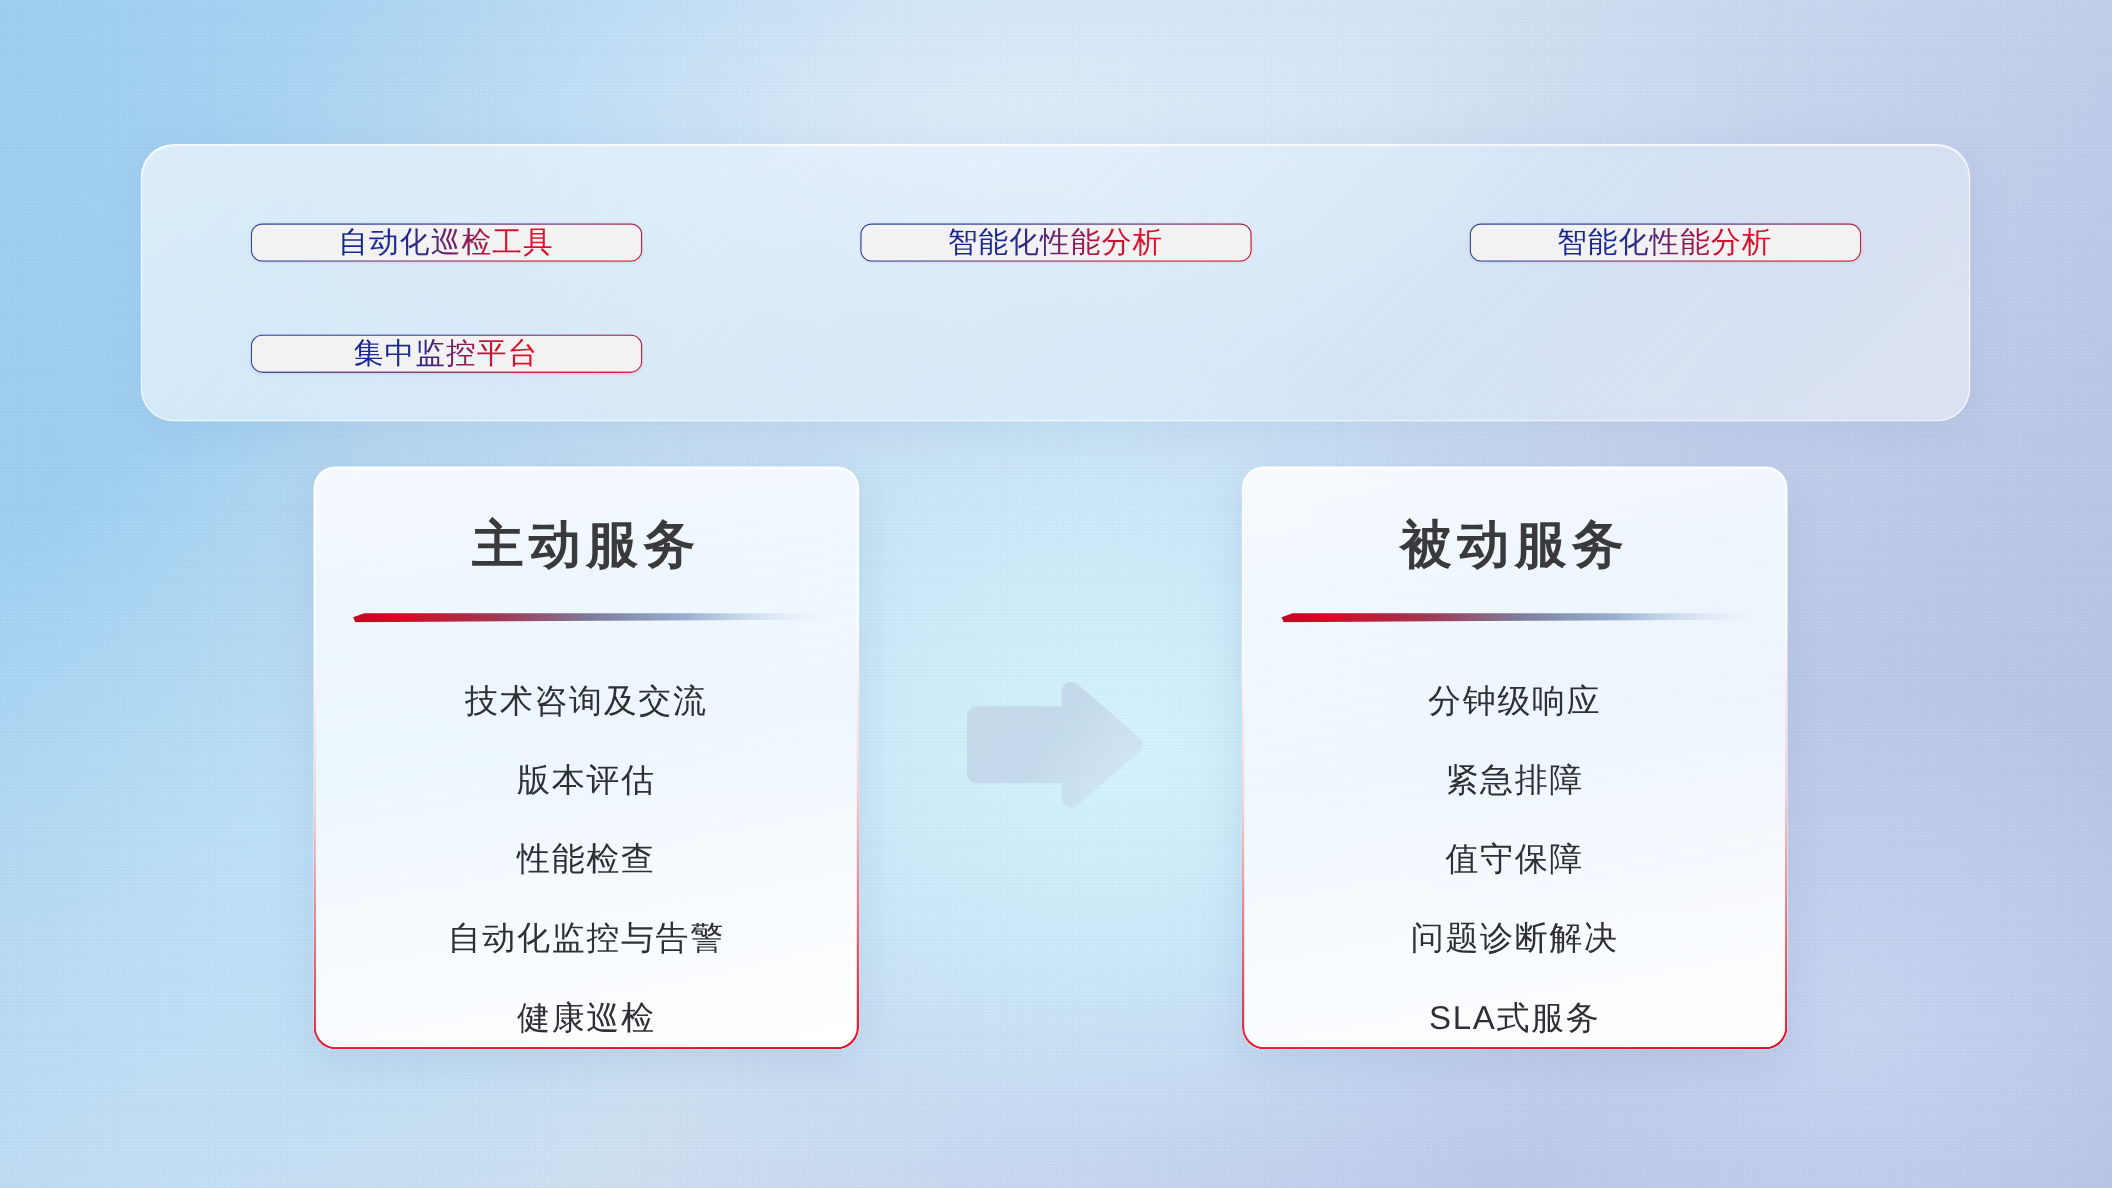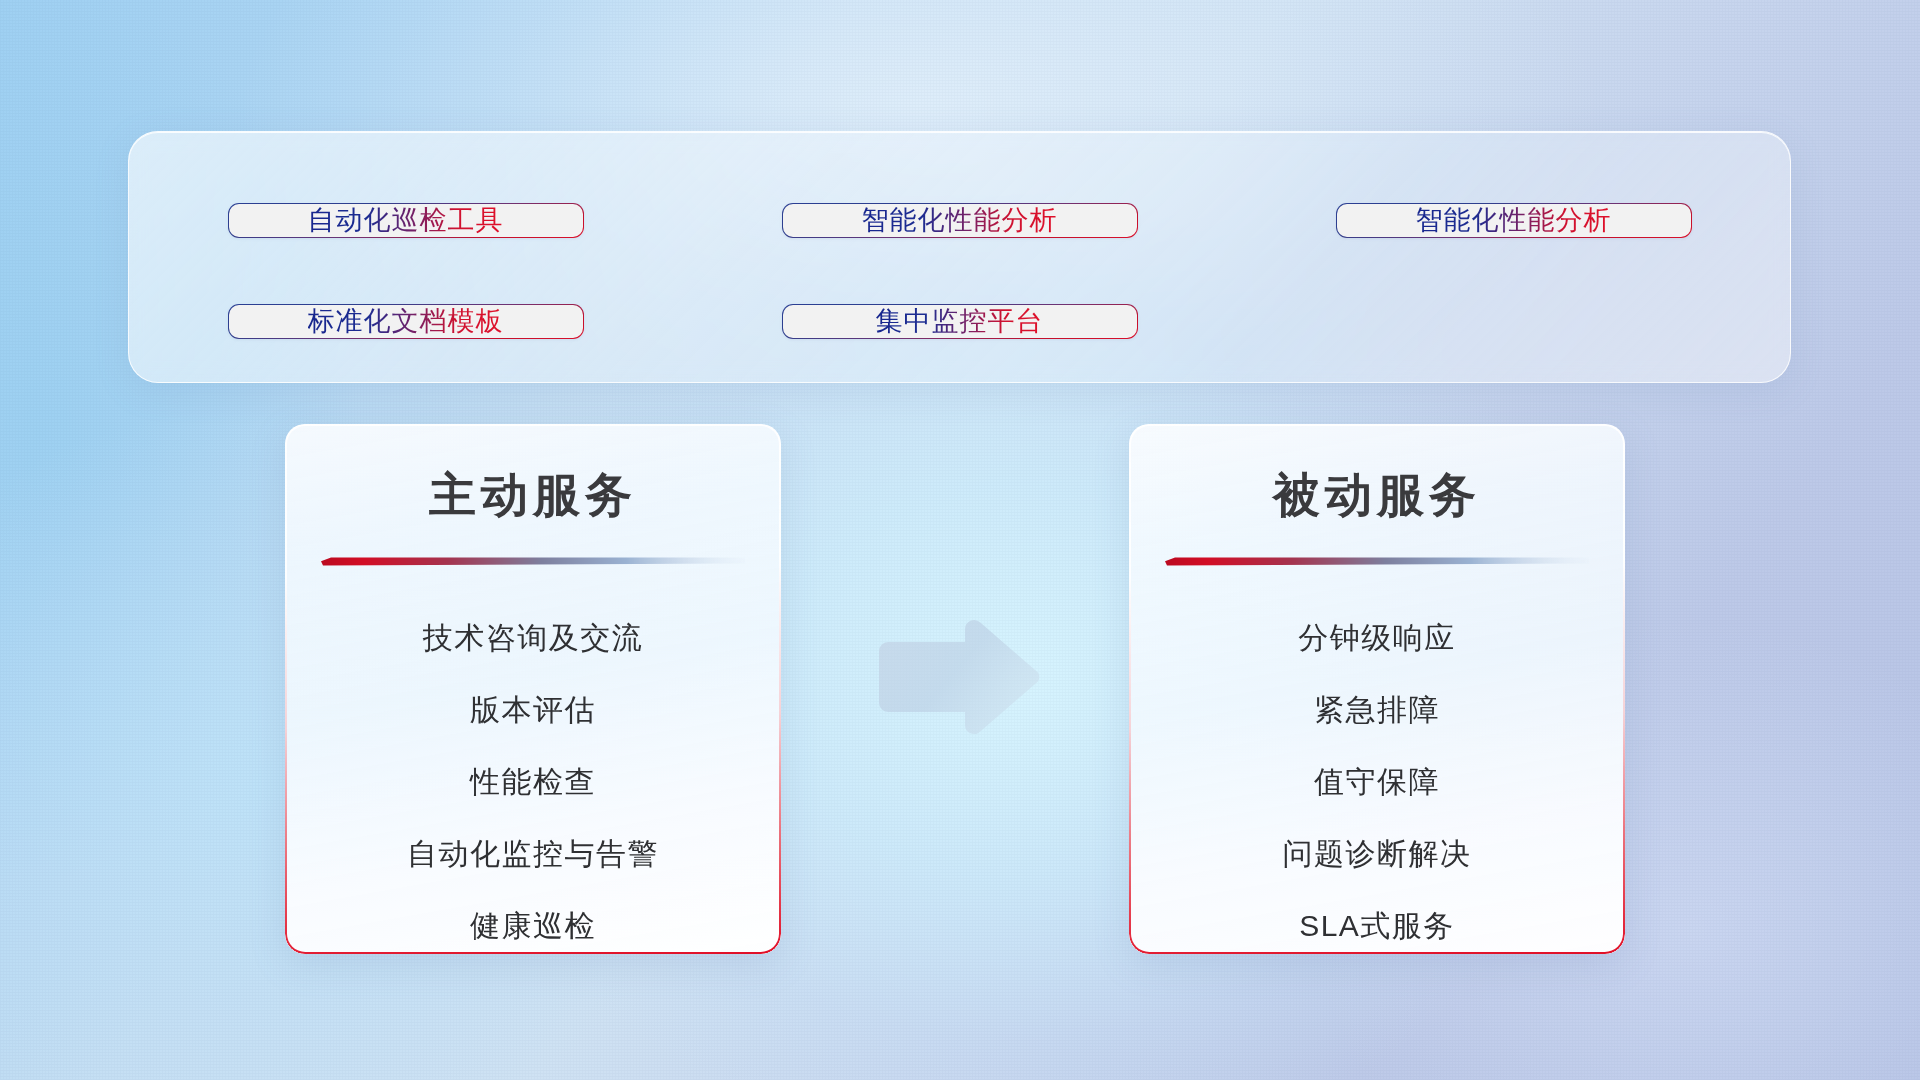--- a/index.html
+++ b/index.html
@@ -148,23 +148,20 @@
   <div class="tags-grid">
 
     <div class="pill">
       <span>自动化巡检工具</span>
     </div>
     <div class="pill">
       <span>智能化性能分析</span>
     </div>
     <div class="pill">
       <span>智能化性能分析</span>
-    </div>
-    <div class="pill">
-      <span>标准化文档模板</span>
     </div>
     <div class="pill">
       <span>集中监控平台</span>
     </div>
 
   </div>
 </section>
 
 <section class="card" id="card-active">
   <h2 class="card-title">主动服务</h2>

